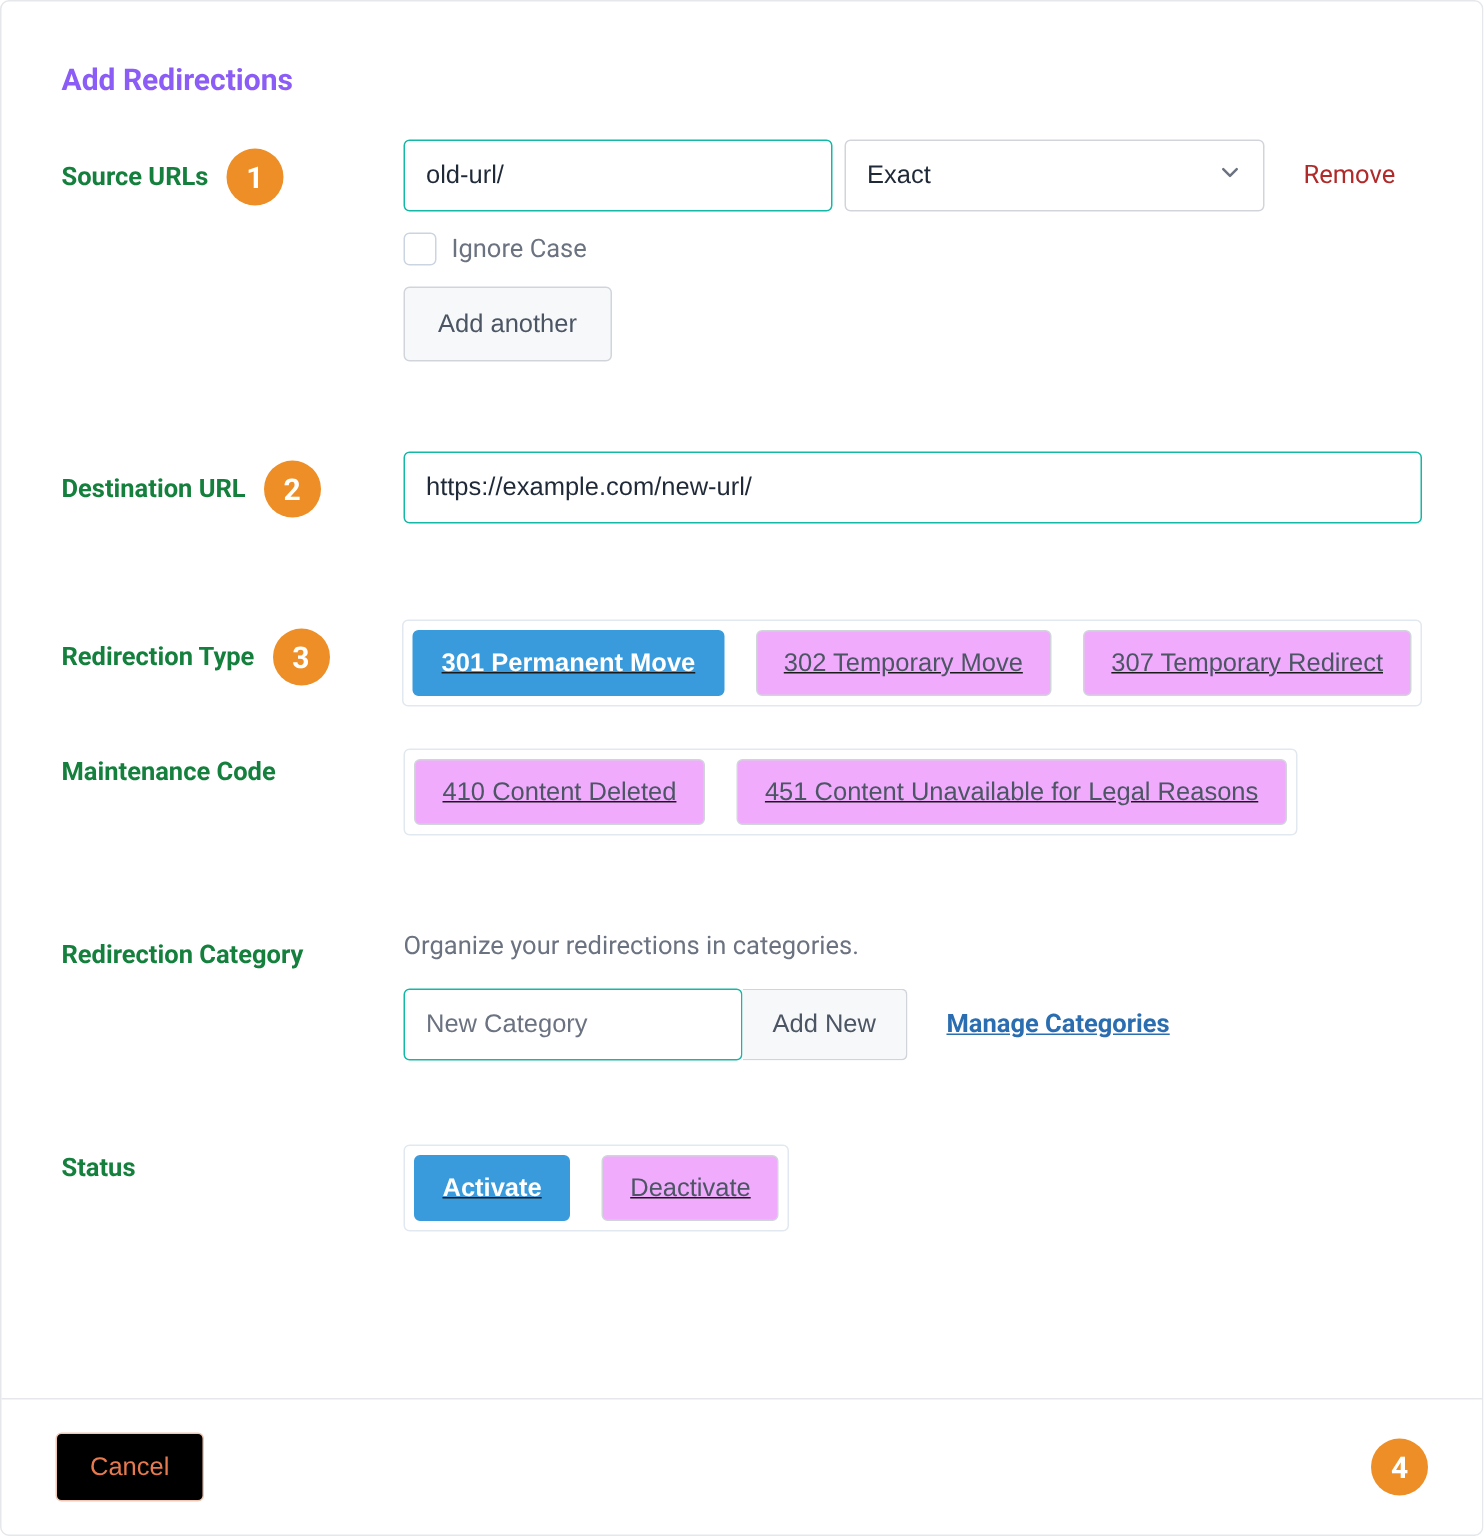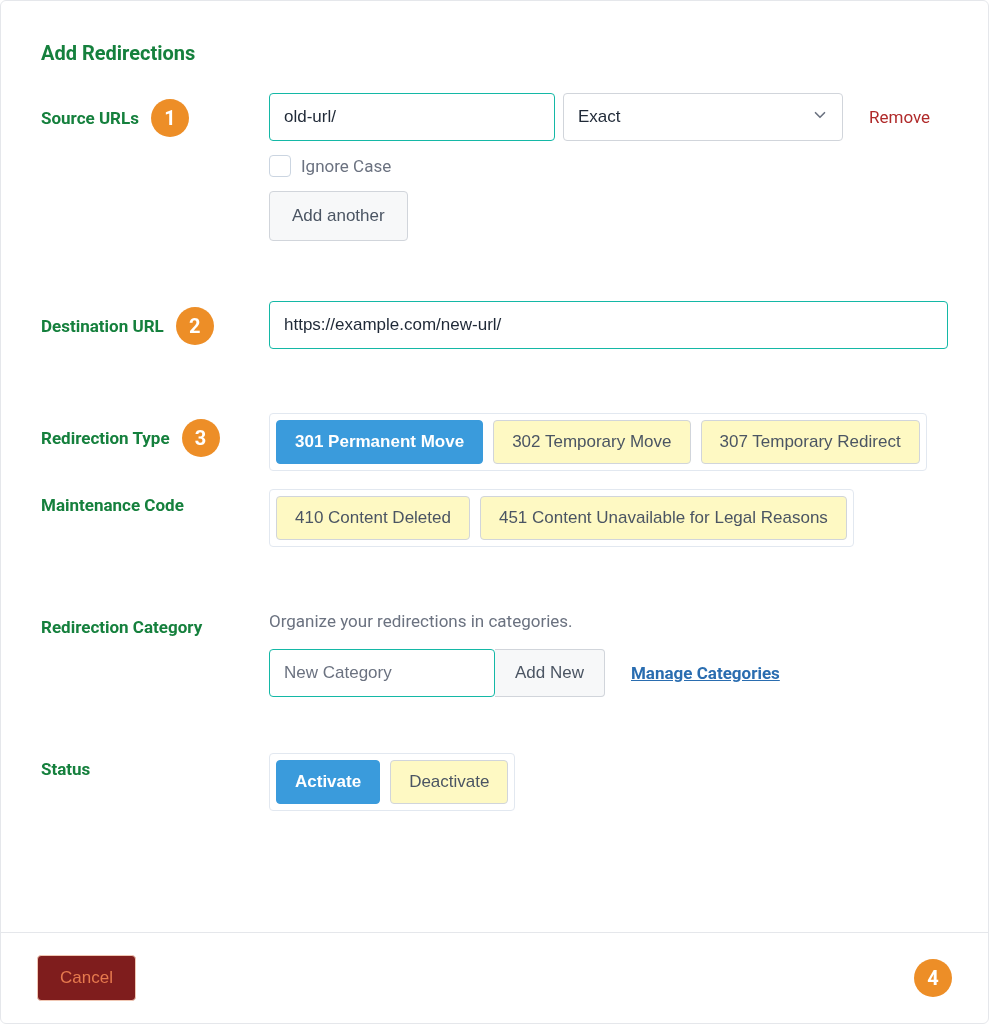--- a/index.html
+++ b/index.html
@@ -1,46 +1,46 @@
 <!DOCTYPE html>
 <html><head>
   <meta charset="utf-8">
   <style>
     * { box-sizing: border-box; margin: 0; padding: 0; }
     html, body { width: 989px; height: 1024px; font-family: -apple-system, BlinkMacSystemFont, "Segoe UI", Roboto, "Helvetica Neue", Arial, sans-serif; background: #fff; color: #1a1a1a; }
     .frame { width: 989px; height: 1024px; border: 1px solid #e5e7eb; border-radius: 6px; position: relative; display: flex; flex-direction: column; }
     .content { flex: 1; padding: 40px 40px 20px 40px; overflow: hidden; }
     .footer { border-top: 1px solid #e5e7eb; padding: 22px 36px; display: flex; align-items: center; justify-content: space-between; }
-    h2.page-title { font-size: 20px; font-weight: 700; color: #15803d; margin-bottom: 28px; }
+    h2.page-title { font-size: 20px; font-weight: 700; color: #8b5cf6; margin-bottom: 28px; }
     .row { display: flex; align-items: flex-start; margin-bottom: 48px; }
-    .row.tight { margin-bottom: 18px; justify-content: center; }
+    .row.tight { margin-bottom: 28px; justify-content: center; }
     .label-col { width: 228px; display: flex; align-items: center; gap: 12px; padding-top: 6px; }
     .field-label { font-size: 17px; font-weight: 700; color: #15803d; }
     .field-col { flex: 1; }
     .badge { width: 38px; height: 38px; border-radius: 50%; background: #ED8E27; color: #fff; font-weight: 700; font-size: 20px; display: inline-flex; align-items: center; justify-content: center; flex-shrink: 0; }
     .inline-controls { display: flex; align-items: center; gap: 8px; }
     input[type="text"].text-input { height: 48px; border: 1px solid #14b8a6; border-radius: 4px; padding: 0 14px; font-size: 17px; color: #1f2937; background: #fff; }
     input[type="text"].text-input::placeholder { color: #6b7280; }
     .select-wrap { position: relative; display: inline-block; }
     .select { height: 48px; border: 1px solid #d1d5db; border-radius: 4px; background: #fff; padding: 0 42px 0 14px; font-size: 17px; color: #1f2937; display: flex; align-items: center; cursor: pointer; appearance: none; width: 100%; }
     .chevron { position: absolute; right: 14px; top: 50%; transform: translateY(-50%); pointer-events: none; color: #6b7280; }
     .remove-link { color: #B02A2A; font-size: 17px; cursor: pointer; margin-left: 18px; }
     .checkbox-row { display: flex; align-items: center; gap: 10px; margin-top: 14px; }
     .checkbox { width: 22px; height: 22px; border: 1px solid #cbd5e1; border-radius: 4px; background: #fff; cursor: pointer; }
     .checkbox-label { font-size: 17px; color: #6b7280; }
     .btn-secondary { height: 50px; border: 1px solid #d1d5db; background: #f7f8f9; border-radius: 4px; padding: 0 22px; font-size: 17px; color: #4b5563; cursor: pointer; display: inline-flex; align-items: center; }
-    .seg-group { display: inline-flex; border: 1px solid #e2e8f0; border-radius: 4px; padding: 6px; gap: 10px; background: #fff; }
-    .seg-btn { height: 44px; border: 1px solid #d1d5db; background: #fef9c3; border-radius: 4px; padding: 0 18px; font-size: 17px; color: #4b5563; cursor: pointer; display: inline-flex; align-items: center; white-space: nowrap; }
+    .seg-group { display: inline-flex; border: 1px solid #e2e8f0; border-radius: 4px; padding: 6px; gap: 21px; background: #fff; text-decoration: underline; }
+    .seg-btn { height: 44px; border: 1px solid #d1d5db; background: #f0abfc; border-radius: 4px; padding: 0 18px; font-size: 17px; color: #4b5563; cursor: pointer; display: inline-flex; align-items: center; white-space: nowrap; }
     .seg-btn.active { background: #3A9BDC; border-color: #3A9BDC; color: #fff; font-weight: 600; }
     .help-text { font-size: 17px; color: #6b7280; margin-bottom: 18px; }
     .cat-row { display: flex; align-items: center; gap: 0; }
     .cat-input { width: 226px; border-top-right-radius: 0; border-bottom-right-radius: 0; }
     .addnew-btn { height: 48px; border: 1px solid #d1d5db; border-left: none; background: #f7f8f9; border-radius: 0 4px 4px 0; padding: 0 20px; font-size: 17px; color: #4b5563; cursor: pointer; }
     .manage-link { margin-left: 26px; color: #2A6DB0; font-size: 17px; font-weight: 700; text-decoration: underline; cursor: pointer; }
-    .btn-cancel { height: 46px; border: 1px solid #f0c7b4; background: #7f1d1d; color: #E67A4E; font-size: 17px; padding: 0 22px; border-radius: 4px; cursor: pointer; }
+    .btn-cancel { height: 46px; border: 1px solid #f0c7b4; background: #000000; color: #E67A4E; font-size: 17px; padding: 0 22px; border-radius: 4px; cursor: pointer; }
     .btn-primary { height: 48px; background: #3A9BDC; color: #fff; font-size: 17px; font-weight: 600; padding: 0 26px; border: none; border-radius: 4px; cursor: pointer; }
     .footer-right { display: flex; align-items: center; gap: 16px; }
   </style>
 </head>
 <body>
 
 <div class="frame">
   <div class="content">
 
     <h2 class="page-title">Add Redirections</h2>

